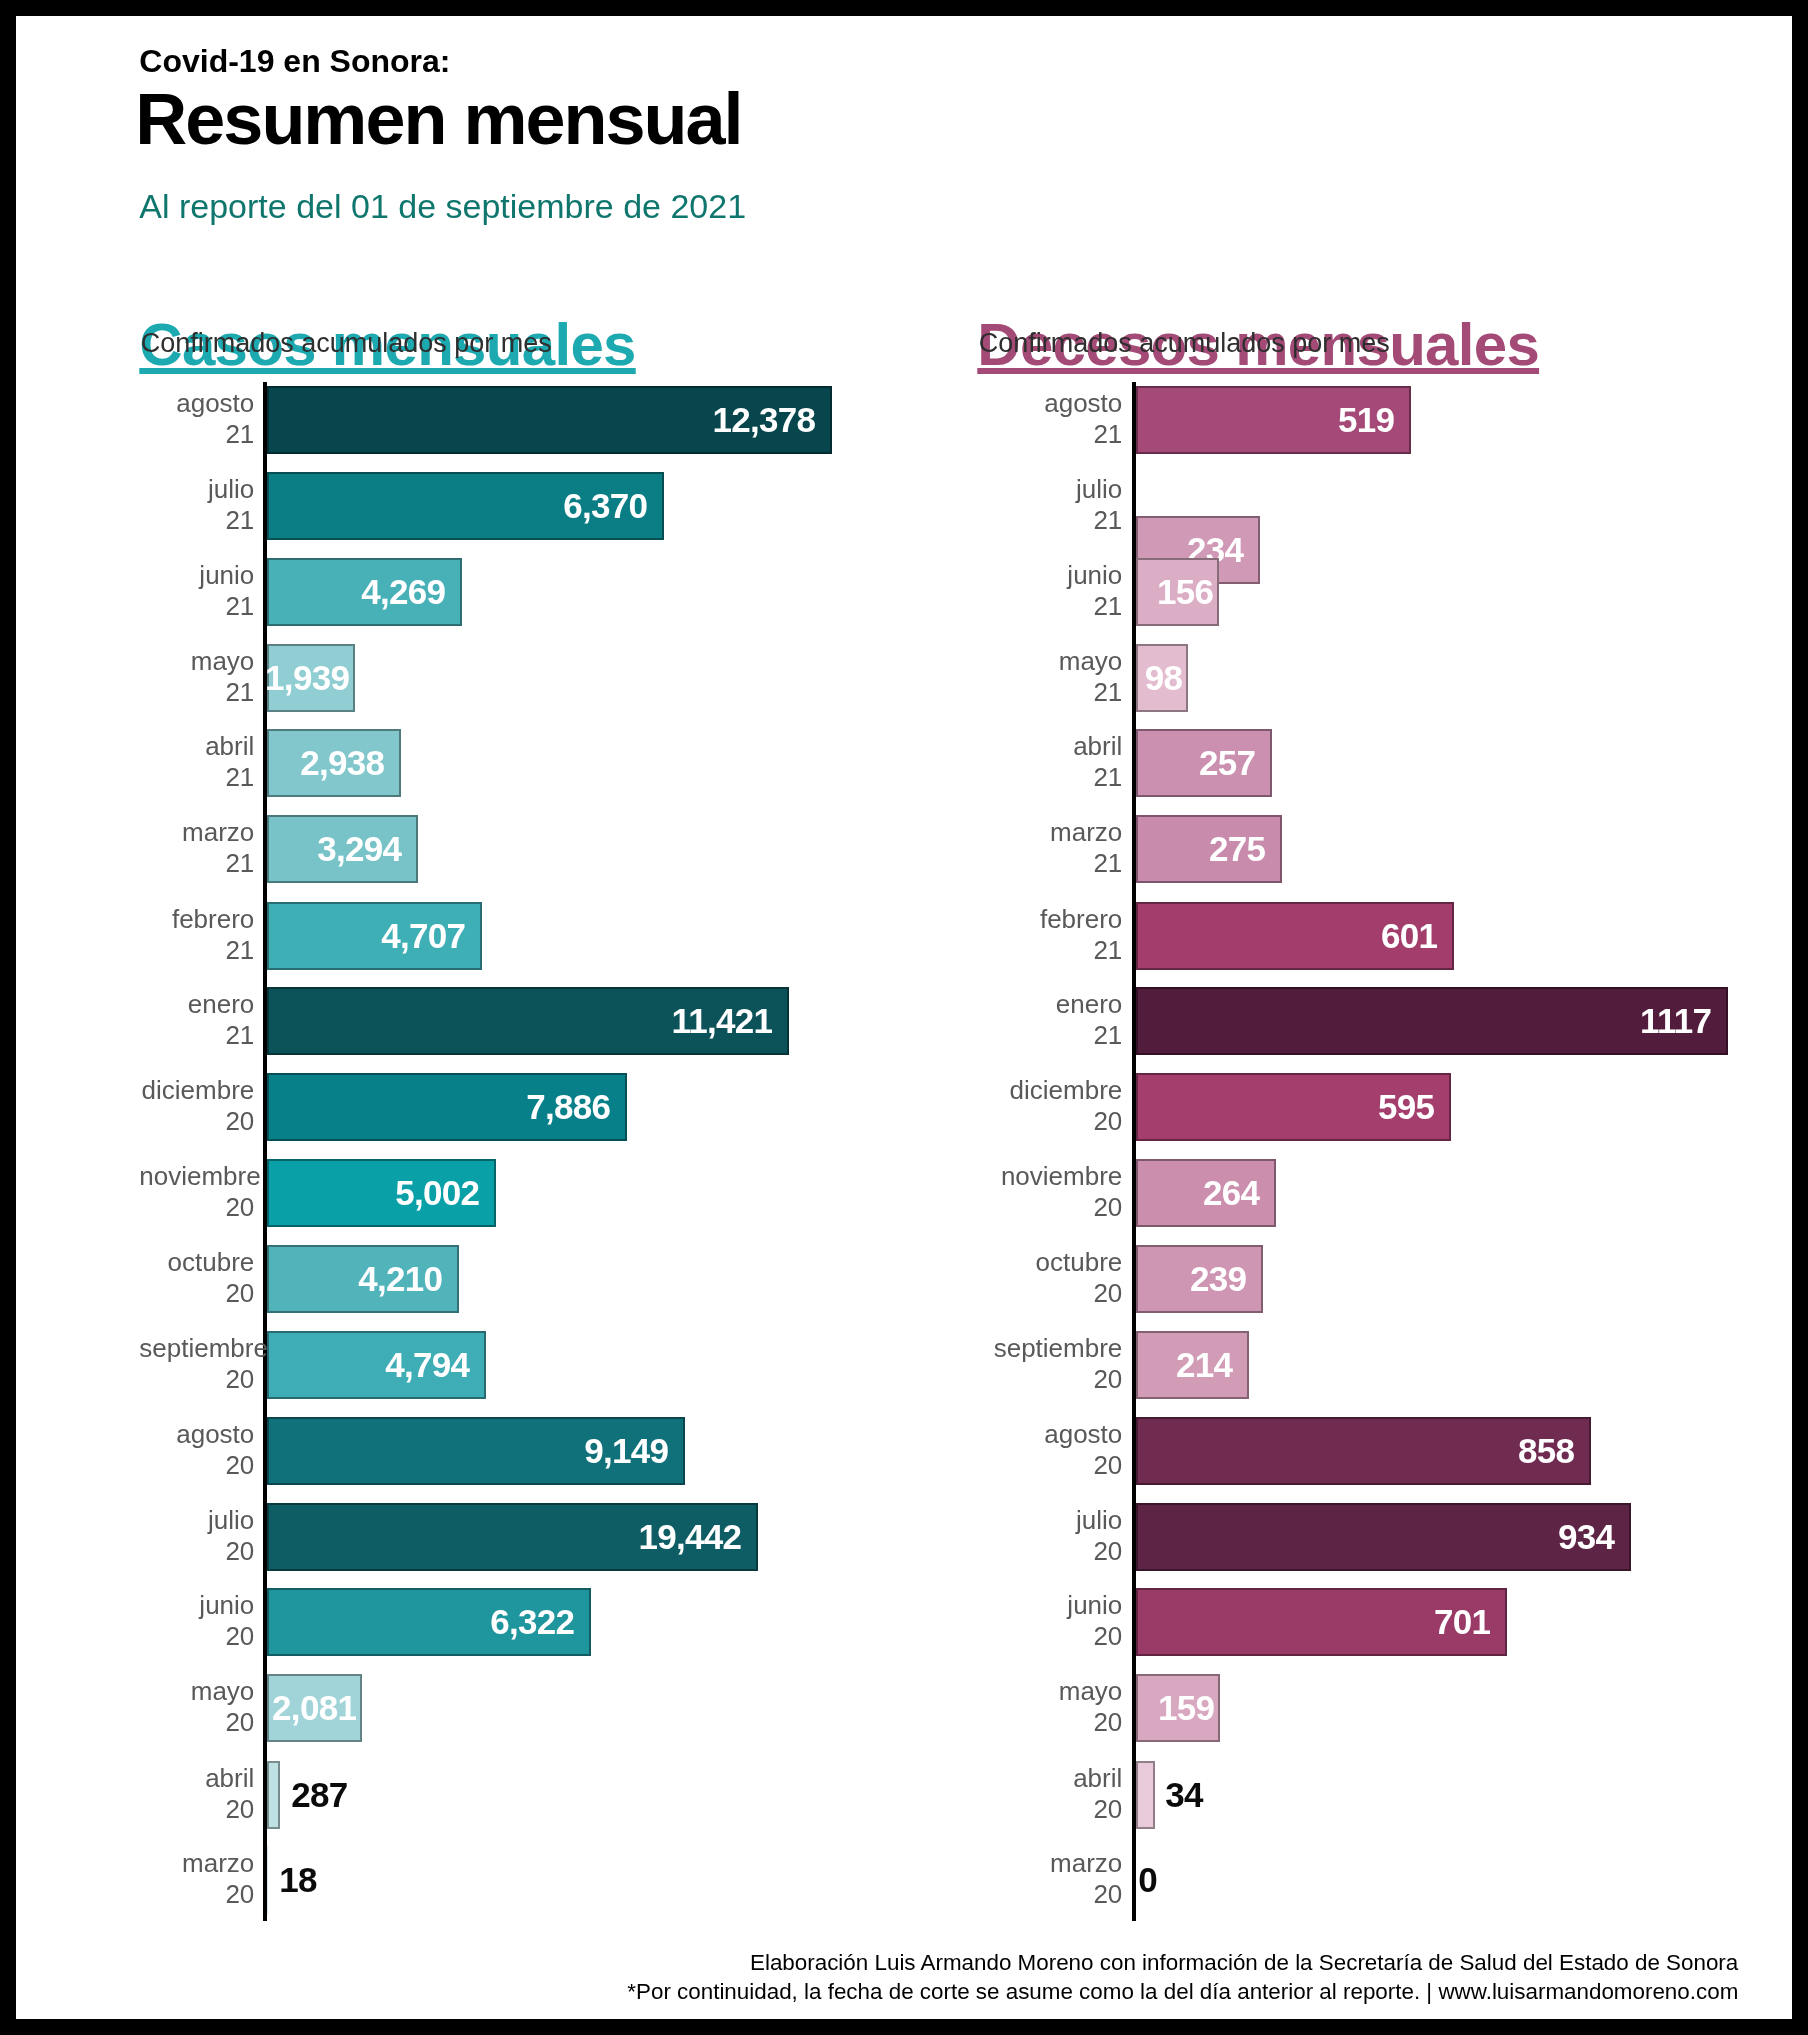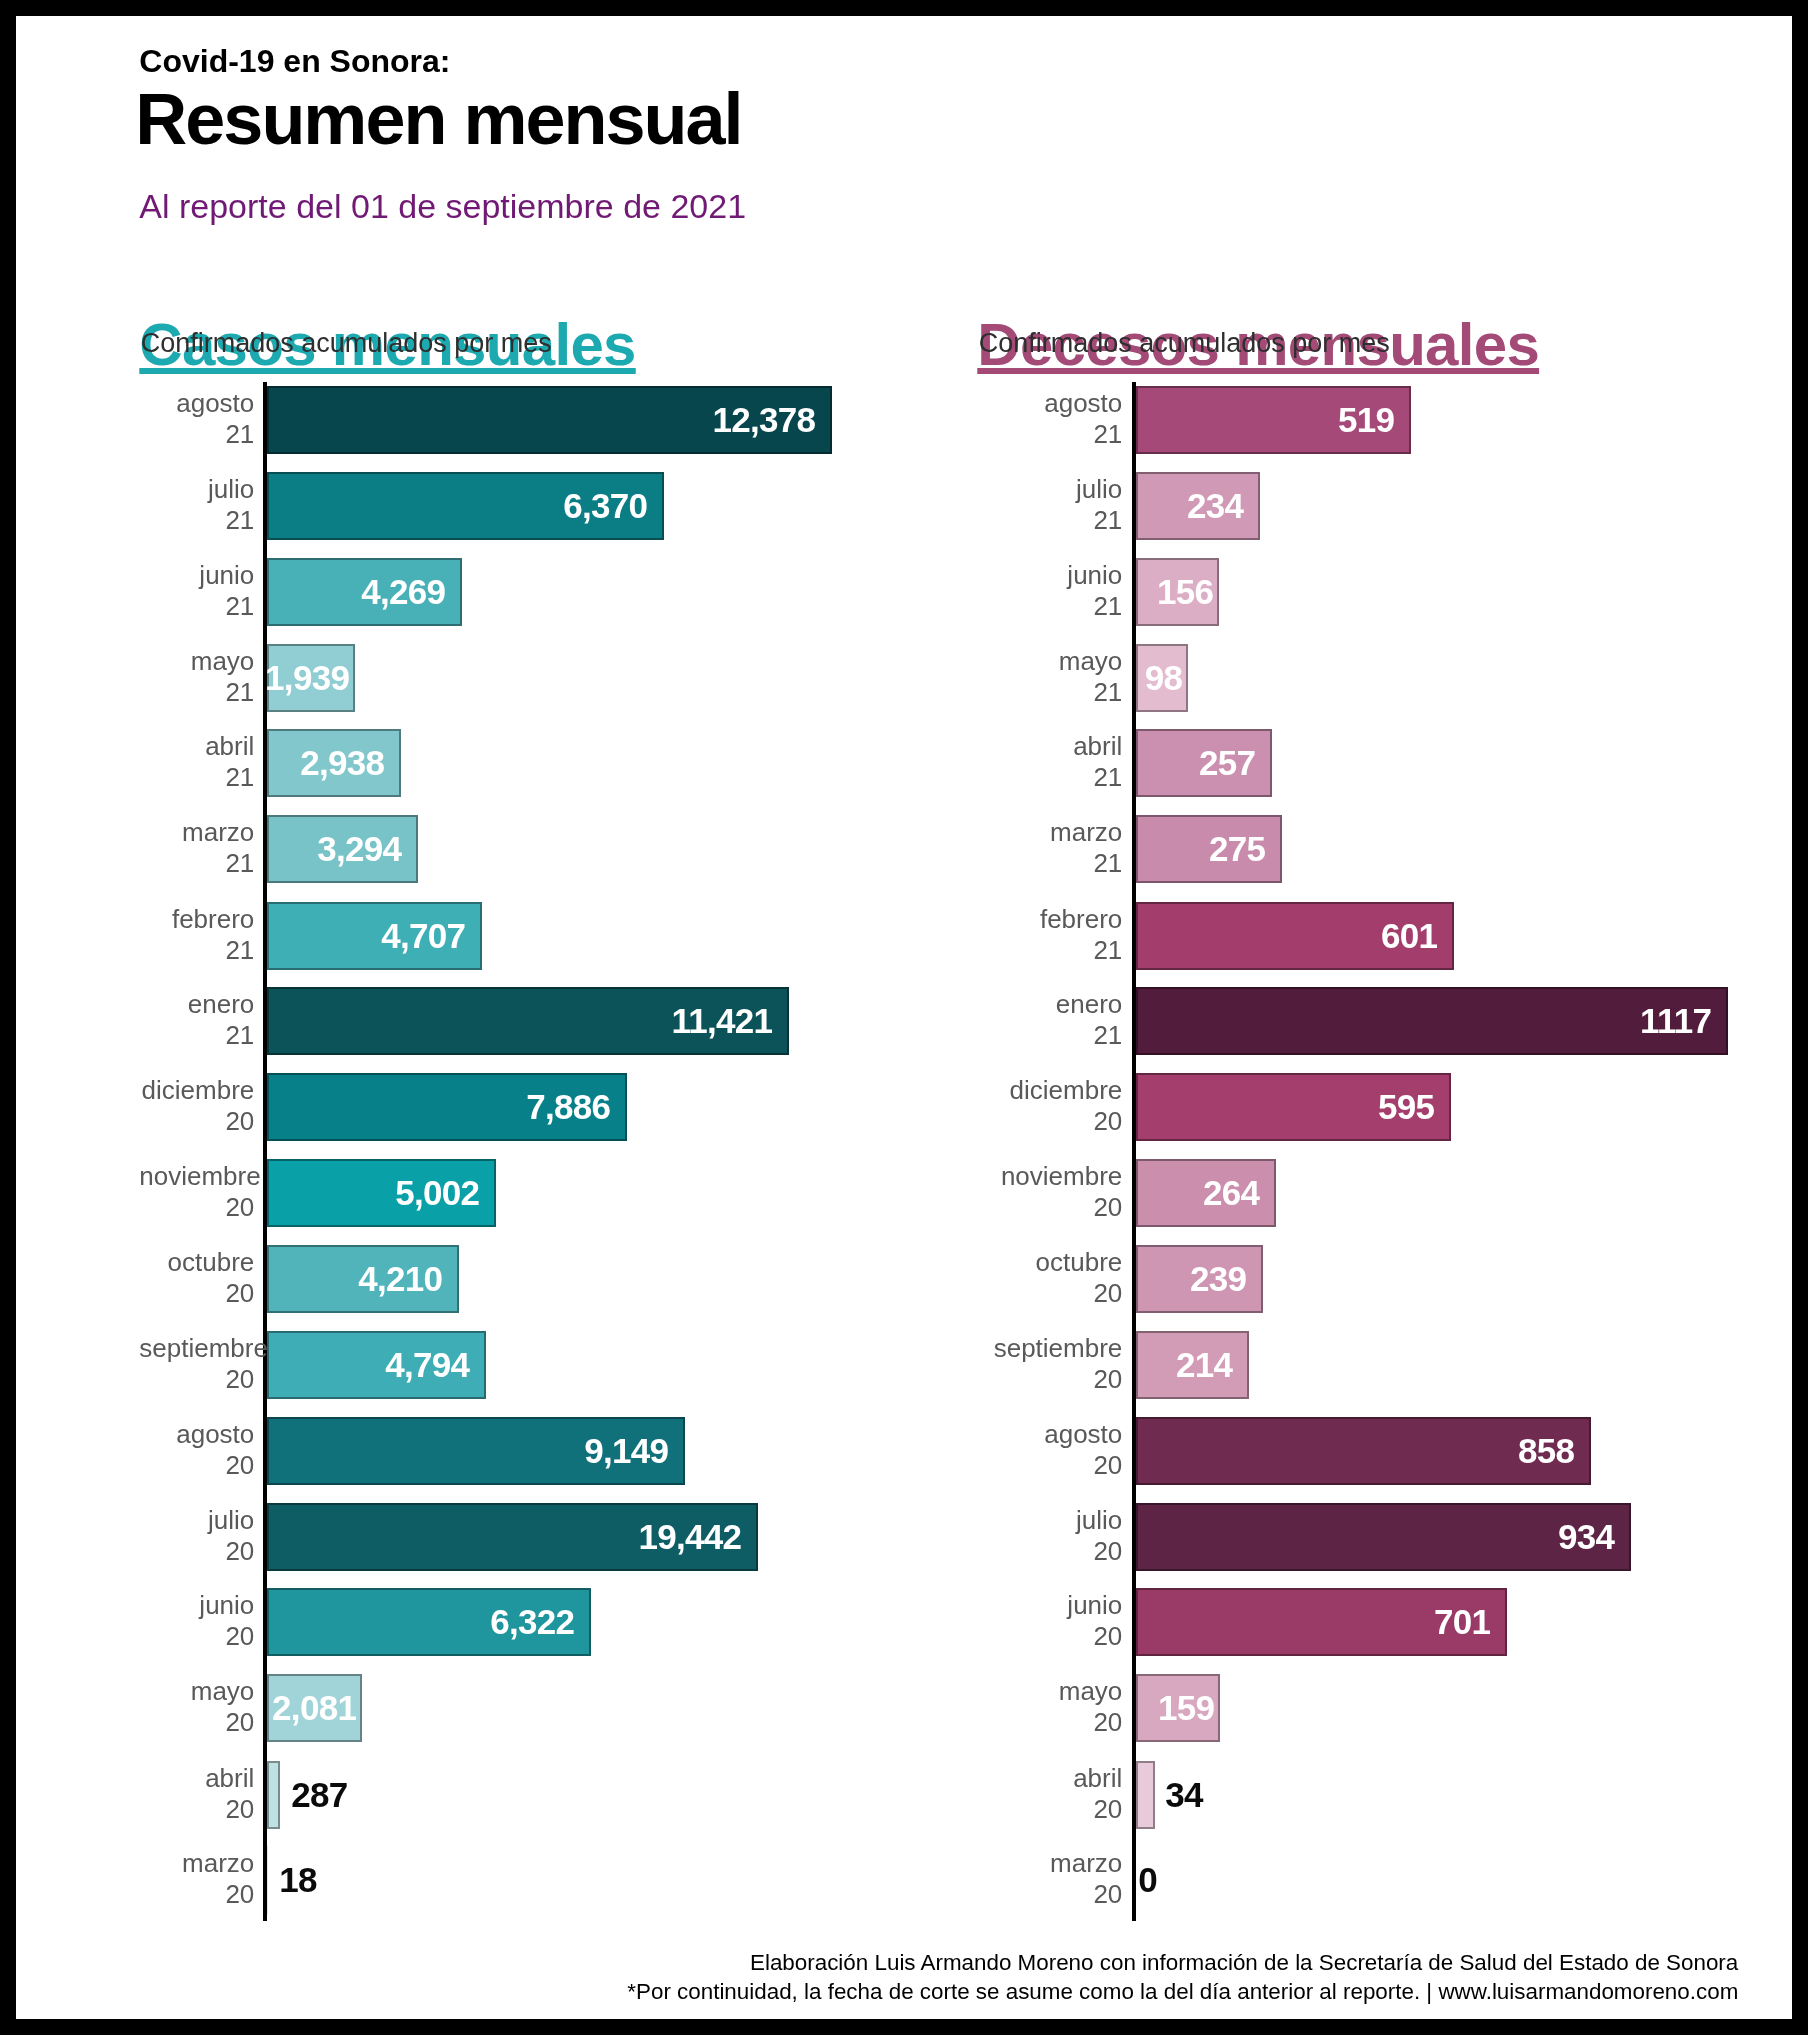--- a/index.html
+++ b/index.html
@@ -1,20 +1,20 @@
 <!DOCTYPE html>
 <html style="font-size:11px"><head>
 <meta charset="utf-8">
 <style>
   html,body{margin:0;padding:0;background:#000;width:1809px;height:2035px;font-family:"Liberation Sans",sans-serif;}
   .page{position:relative;width:1776px;height:2003px;margin:16.3px;background:#ffffff;overflow:hidden;}
   
   .kicker{position:absolute;left:123px;top:27px;font-size:32px;font-weight:700;color:#000;}
   .h1{position:absolute;left:119px;top:62px;font-size:72px;font-weight:700;letter-spacing:-2px;color:#000;}
-  .subtitle{position:absolute;left:123px;top:171px;font-size:34px;font-weight:400;color:#701a75;}
+  .subtitle{position:absolute;left:123px;top:171px;font-size:34px;font-weight:400;color:#0f766e;}
   
   .chart-section{position:absolute;top:244px;width:834px;height:1716px;}
   .chart-section.cases{left:123px;}
   .chart-section.deaths{left:961px;}
   .chart-title{position:absolute;left:0;top:0;font-size:60px;font-weight:700;letter-spacing:-0.7px;text-decoration:underline;}
   .chart-subtitle{position:absolute;left:1.4px;top:68px;font-size:27px;font-weight:400;color:#2e2e2e;}
   .plot{position:absolute;left:0;top:126px;width:834px;height:1581px;}
   .axis{position:absolute;top:-4.1px;width:4.1px;background:#000;}
   .crow{position:absolute;left:0;height:68px;}
   .cat{position:absolute;top:1.4px;text-align:right;font-size:26px;line-height:31px;color:#595959;}
@@ -214,21 +214,21 @@
           </div>
           <div class="bar" style="left: 159px; width: 275px; background: rgb(165, 74, 120); border: 2px solid rgb(102, 46, 74);">
             <span class="val" style="right: 15px; color: rgb(255, 255, 255);">519</span>
           </div>
         </div>
         <div class="crow" style="top: 86px; width: 834px;">
           <div class="cat" style="width: 145px; color: rgb(89, 89, 89);">
             <span>julio</span>
             <span>21</span>
           </div>
-          <div class="bar" style="left: 159px; width: 124px; background: rgb(208, 153, 181); border: 2px solid rgb(129, 95, 112);">
+          <div class="bar" style="left: 159px; width: 124px; background: rgb(208, 153, 181); border: 2px solid rgb(129, 95, 112); margin-top: 44px;">
             <span class="val" style="right: 15px; color: rgb(255, 255, 255);">234</span>
           </div>
         </div>
         <div class="crow" style="top: 172px; width: 834px;">
           <div class="cat" style="width: 145px; color: rgb(89, 89, 89);">
             <span>junio</span>
             <span>21</span>
           </div>
           <div class="bar" style="left: 159px; width: 83px; background: rgb(220, 174, 197); border: 2px solid rgb(136, 108, 122);">
             <span class="val" style="right: 4.1px; color: rgb(255, 255, 255);">156</span>

